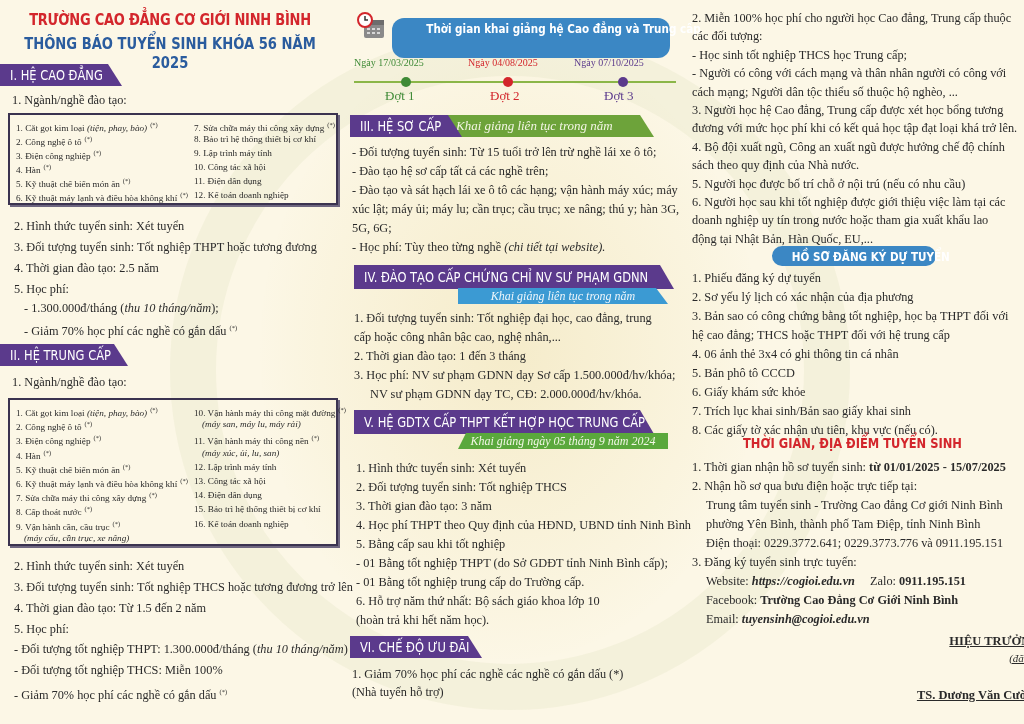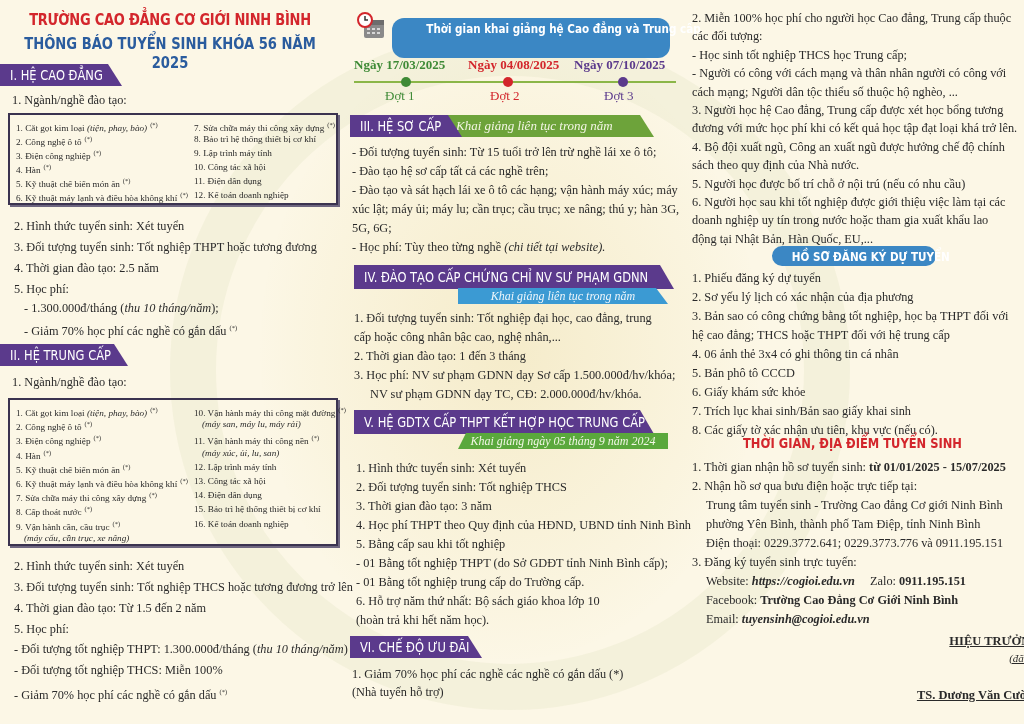--- a/index.html
+++ b/index.html
@@ -59,21 +59,21 @@
 
   .pill {
     position: absolute; background: #3b87c4; color: #fff;
     border-radius: 12px; text-align: center;
     font-family: "DejaVu Sans", sans-serif; font-weight: bold;
   }
   .pill span { display: inline-block; transform: scaleX(0.8); transform-origin: center; white-space: nowrap; }
 
   .timeline-line { position: absolute; height: 2px; background: #8bb648; }
   .dot { position: absolute; width: 10px; height: 10px; border-radius: 50%; }
-  .tl-date { position: absolute; font-size: 13px; white-space: nowrap; font-weight: bold; }
+  .tl-date { position: absolute; font-size: 10px; white-space: nowrap; }
   .tl-wave { position: absolute; font-size: 13px; white-space: nowrap; }
 
   .sub-green {
     position: absolute; height: 22px; background: #6da33a; color: #f3f6e4;
     font-style: italic; font-size: 13px; line-height: 22px;
     clip-path: polygon(0 0, calc(100% - 14px) 0, 100% 100%, 0 100%);
   }
   .sub-blue {
     position: absolute; height: 16px; background: #3b9ad3; color: #eef6fb;
     font-style: italic; font-size: 12px; line-height: 16px; text-align: center;

